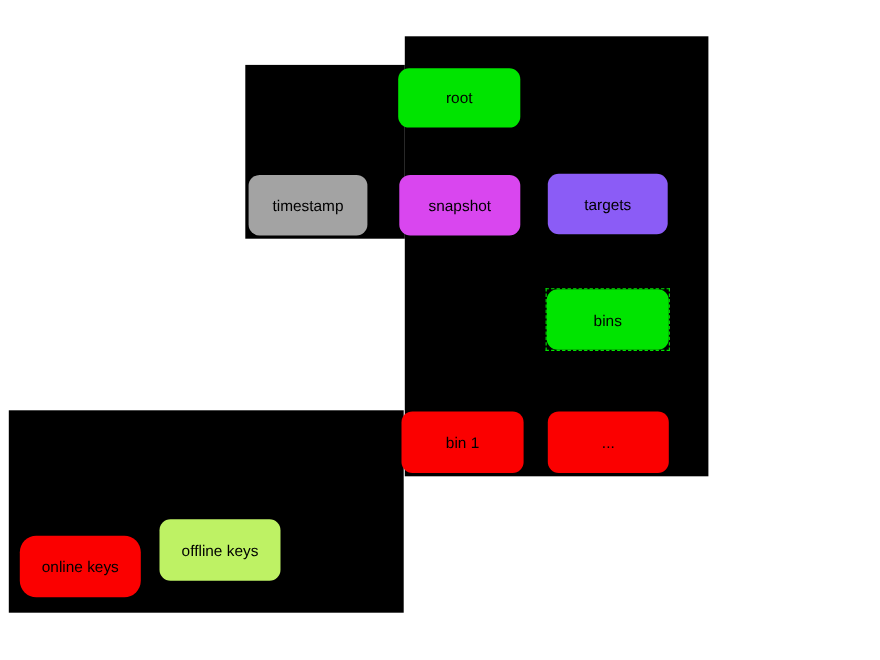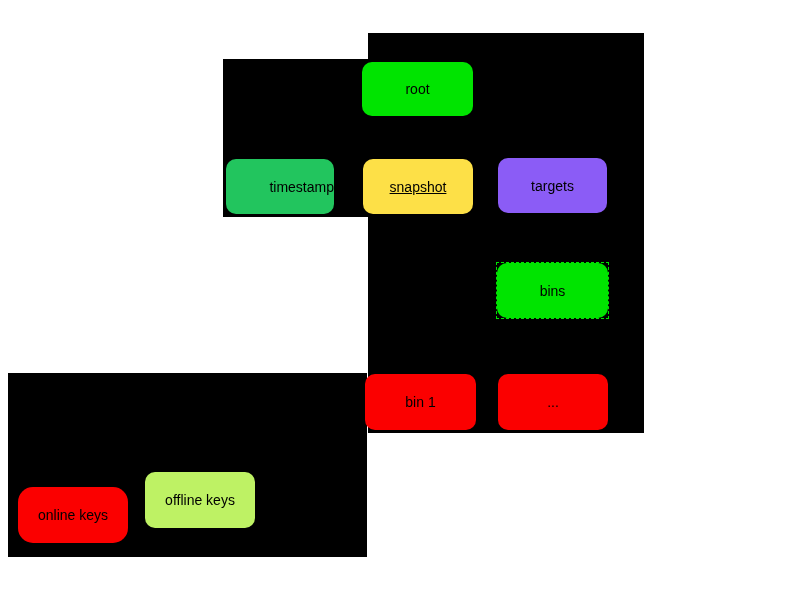--- a/index.html
+++ b/index.html
@@ -49,25 +49,25 @@
 
   <div class="panel" style="left:223px; top:59px;  width:145px; height:158px;"></div>
   <div class="panel" style="left:368px; top:33px;  width:299px; height:400px;"></div>
   <div class="panel" style="left:667px; top:357px; width:71px;  height:76px;"></div>
   <div class="panel" style="left:8px;   top:373px; width:359px; height:184px;"></div>
 
   <div class="node" style="left: 362px; top: 62px; width: 111px; height: 54px; background: rgb(0, 228, 0);">
     <span>root</span>
   </div>
 
-  <div class="node" style="left: 226px; top: 159px; width: 108px; height: 55px; background: #22c55e; justify-content: flex-end;">
+  <div class="node" style="left: 226px; top: 159px; width: 108px; height: 55px; background: #a3a3a3;">
     <span>timestamp</span>
   </div>
 
-  <div class="node" style="left: 363px; top: 159px; width: 110px; height: 55px; background: #fde047; text-decoration: underline;">
+  <div class="node" style="left: 363px; top: 159px; width: 110px; height: 55px; background: #d946ef;">
     <span>snapshot</span>
   </div>
 
   <div class="node" style="left: 498px; top: 158px; width: 109px; height: 55px; background: #8b5cf6;">
     <span>targets</span>
   </div>
 
   <div class="node node--dashed" style="left: 497px; top: 263px; width: 111px; height: 55px; background: rgb(0, 228, 0); text-align: center;">
     <span>bins</span>
   </div>

